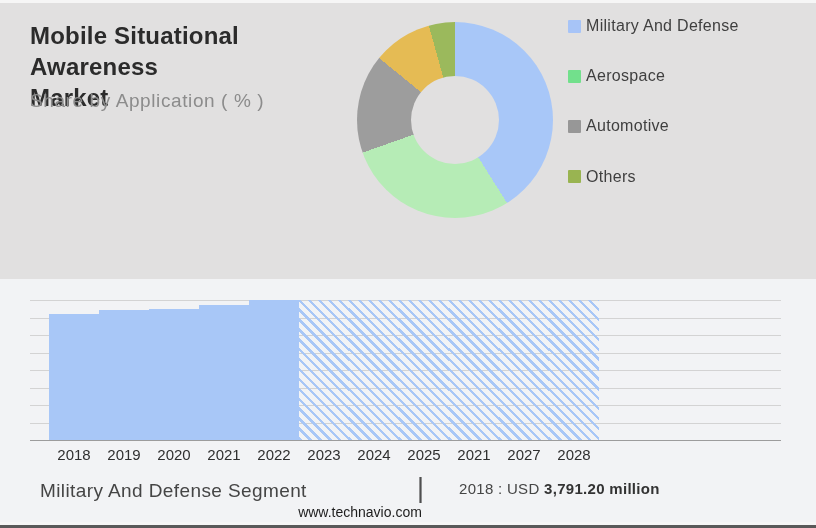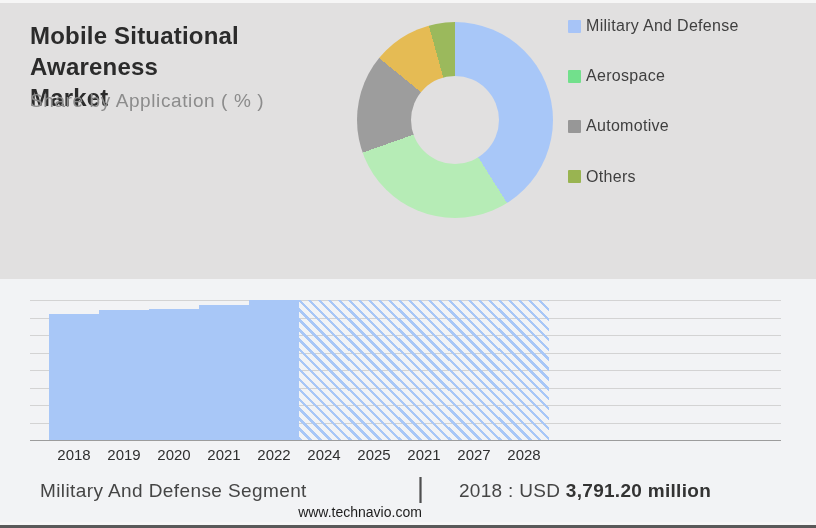--- a/index.html
+++ b/index.html
@@ -41,21 +41,21 @@
   .bar{position:absolute;bottom:0;left:0;width:50px;}
   .bar.solid{background:var(--bar-color,#a8c7f7);}
   .bar.hatched{background:repeating-linear-gradient(45deg,var(--bar-color,#a8c7f7) 0 2.4px,transparent 2.4px 7px);}
   .year-label{
     position:absolute;top:146px;left:-8px;width:66px;text-align:center;
     font-size:15px;color:var(--year-text,#2f2f2f);white-space:nowrap;
   }
 
   .segment-label{position:absolute;left:40px;top:480px;font-size:19px;color:var(--footer-text,#3c3c3c);letter-spacing:0.4px;text-align:center;}
   .separator{position:absolute;left:417px;top:473px;font-size:27px;font-weight:400;color:#4f4f4f;}
-  .market-value{position:absolute;left:459px;top:480px;font-size:19px;color:var(--footer-text,#4f4f4f);letter-spacing:0.3px;}
+  .market-value{position:absolute;left:459px;top:480px;font-size:15px;color:var(--footer-text,#4f4f4f);letter-spacing:0.3px;}
   .market-value b{color:var(--footer-bold,#333333);font-weight:700;}
   .website{position:absolute;left:0;top:504px;width:720px;text-align:center;font-size:14px;color:var(--website-text,#1c1c1c);}
 </style>
 </head>
 <body>
 
 <div class="page">
 
   <div class="top-panel">
     <div class="page-title">
@@ -117,20 +117,24 @@
         <div class="bar-slot">
           <div class="bar solid" style="height: 135px;"></div>
           <div class="year-label">2021</div>
         </div>
         <div class="bar-slot">
           <div class="bar solid" style="height: 140px;"></div>
           <div class="year-label">2022</div>
         </div>
         <div class="bar-slot">
           <div class="bar hatched" style="height: 140px;"></div>
+          <div class="year-label">2023</div>
+        </div>
+        <div class="bar-slot">
+          <div class="bar hatched" style="height: 140px;"></div>
           <div class="year-label">2024</div>
         </div>
         <div class="bar-slot">
           <div class="bar hatched" style="height: 140px;"></div>
           <div class="year-label">2025</div>
         </div>
         <div class="bar-slot">
           <div class="bar hatched" style="height: 140px;"></div>
           <div class="year-label">2021</div>
         </div>

